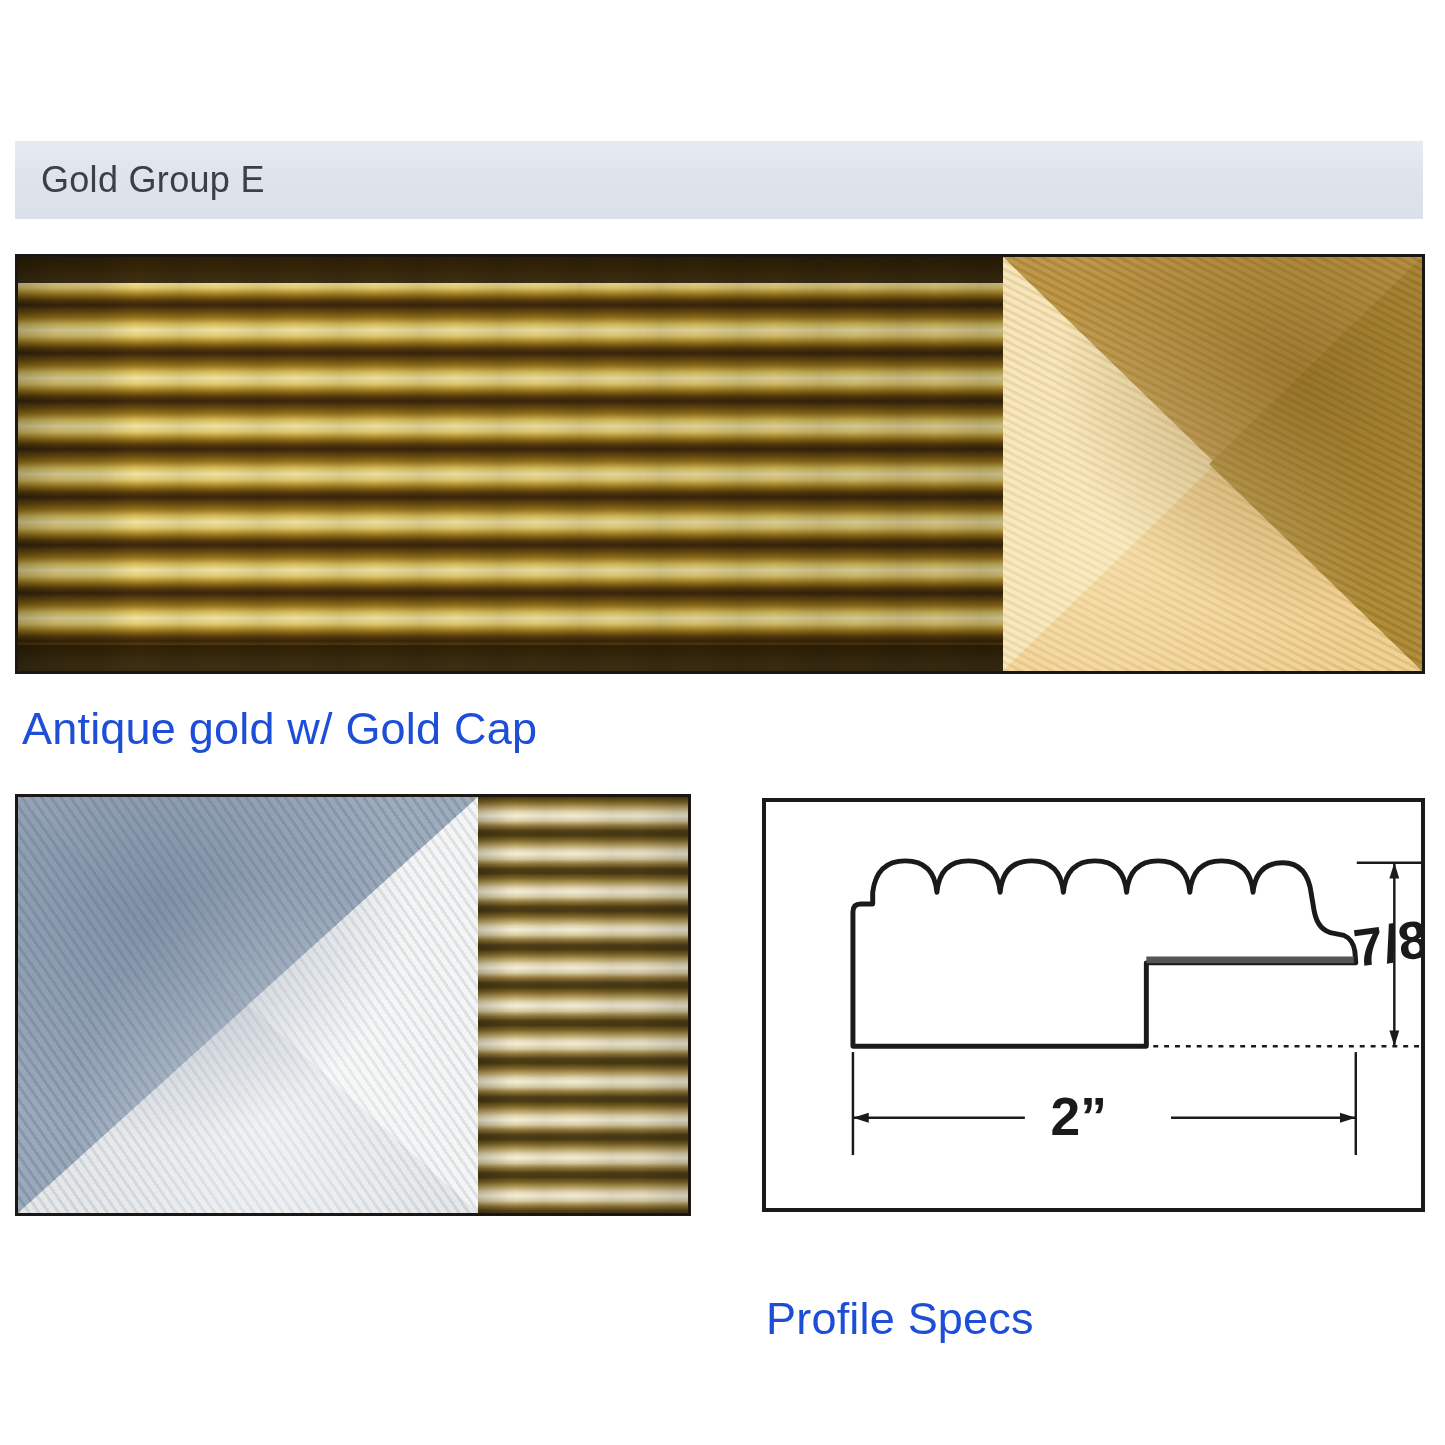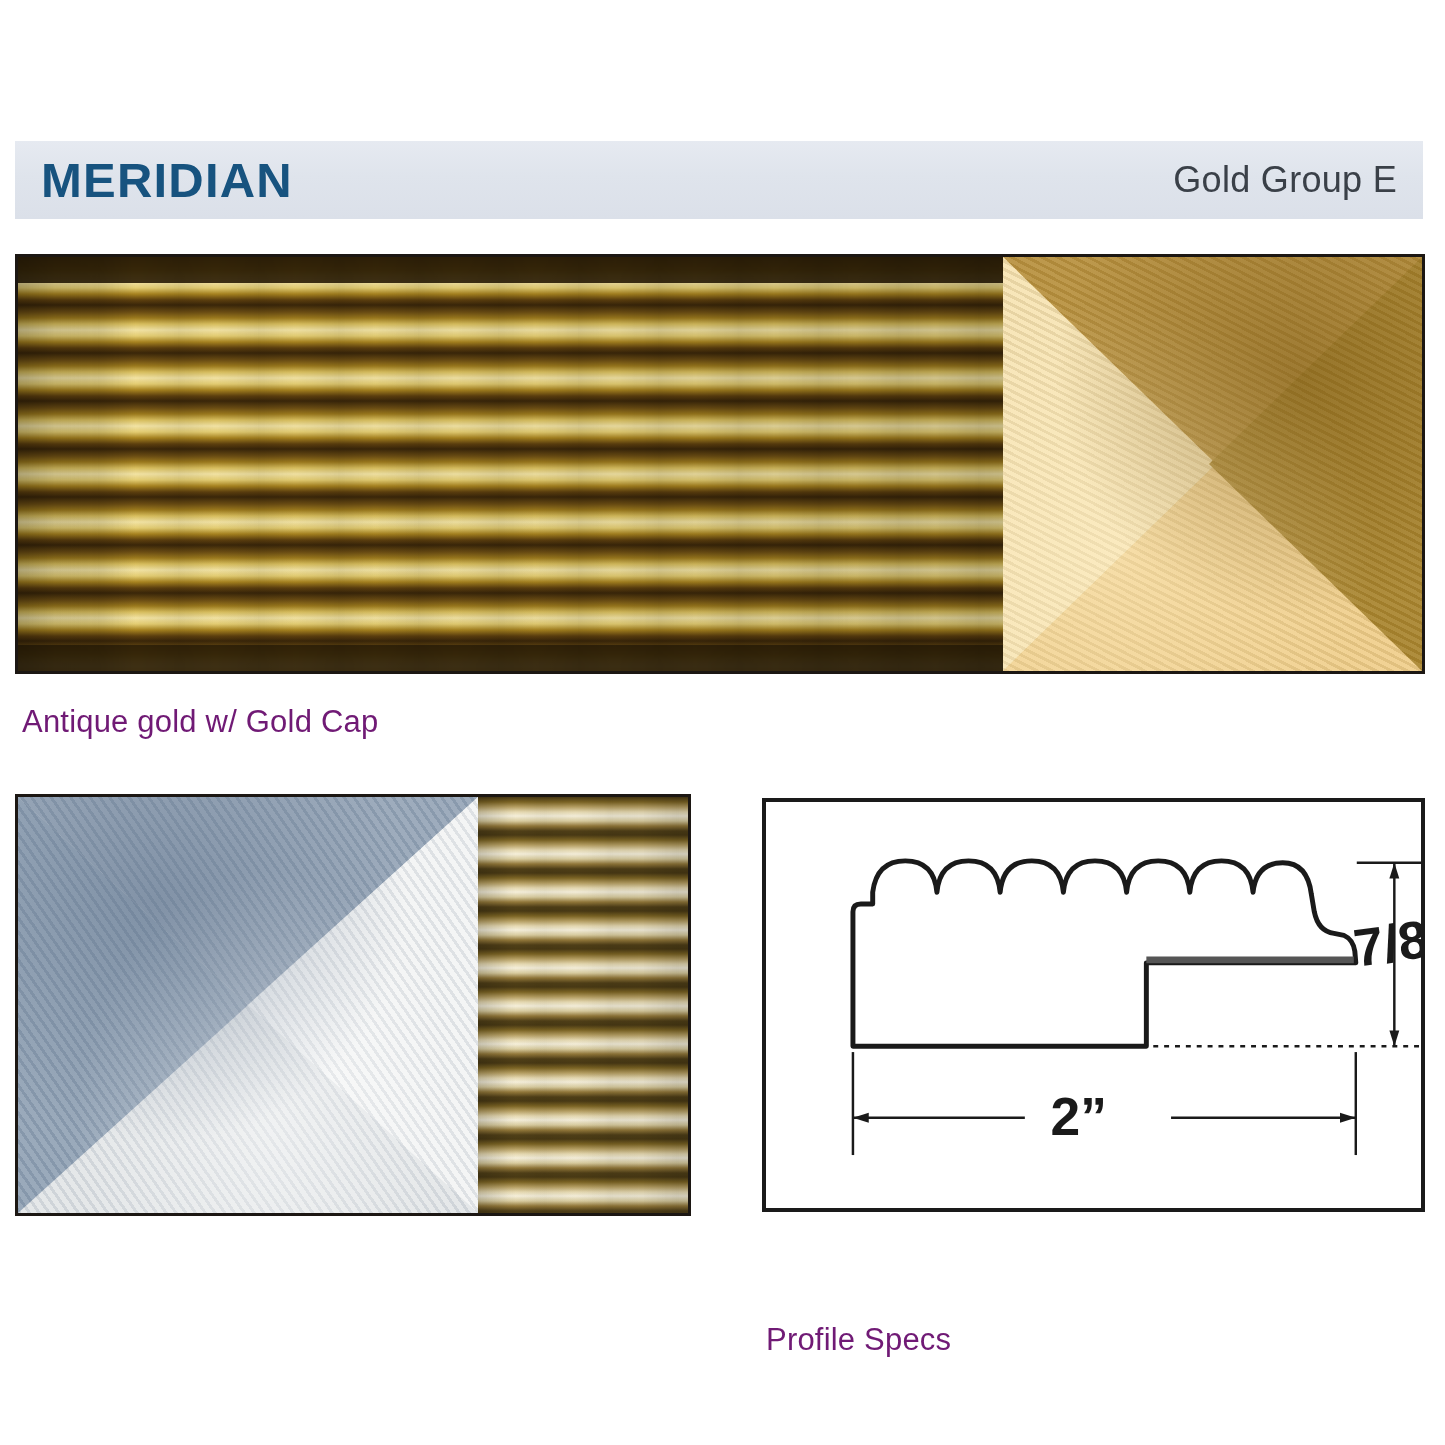--- a/index.html
+++ b/index.html
@@ -143,41 +143,40 @@
   .flute-silver::after{
     content:"";position:absolute;inset:0;
     background:
       linear-gradient(90deg,rgba(0,0,0,.22) 0%,rgba(255,255,255,.06) 18%,rgba(0,0,0,.04) 60%,rgba(0,0,0,.18) 100%),
       repeating-linear-gradient(90deg,rgba(0,0,0,.08) 0px,rgba(255,255,255,.06) 31px,rgba(0,0,0,.08) 66px);
     mix-blend-mode:multiply;opacity:.7;
   }
 
   
   .caption{
-    position:absolute;font-size:31px;font-weight:400;color:#701a75;
+    position:absolute;font-size:45px;font-weight:400;color:#1d4ed8;
     line-height:1;white-space:nowrap;letter-spacing:.2px;
   }
   #caption-gold{left:22px;top:706px;}
   #caption-silver{left:22px;top:1248px;}
-  #caption-profile{left:766px;top:1324px;}
+  #caption-profile{left:766px;top:1296px;}
 
   
   #profile-box{
     position:absolute;left:762px;top:798px;width:663px;height:414px;
     border:4px solid #1a1a1a;background:#ffffff;box-sizing:border-box;
   }
   #profile-svg{display:block;width:100%;height:100%;}
 </style>
 </head>
 <body>
 
 <div class="page">
 
   <div class="header-bar">
-    <div class="brand-title">MERIDIAN</div>
     <div class="price-group">Gold Group E</div>
   </div>
 
   <div class="photo" id="gold-photo">
     <div class="photo-inner">
       <div class="flute-gold">
         <div class="topband"></div>
         <div class="botband"></div>
       </div>
       <div class="cap-gold">

